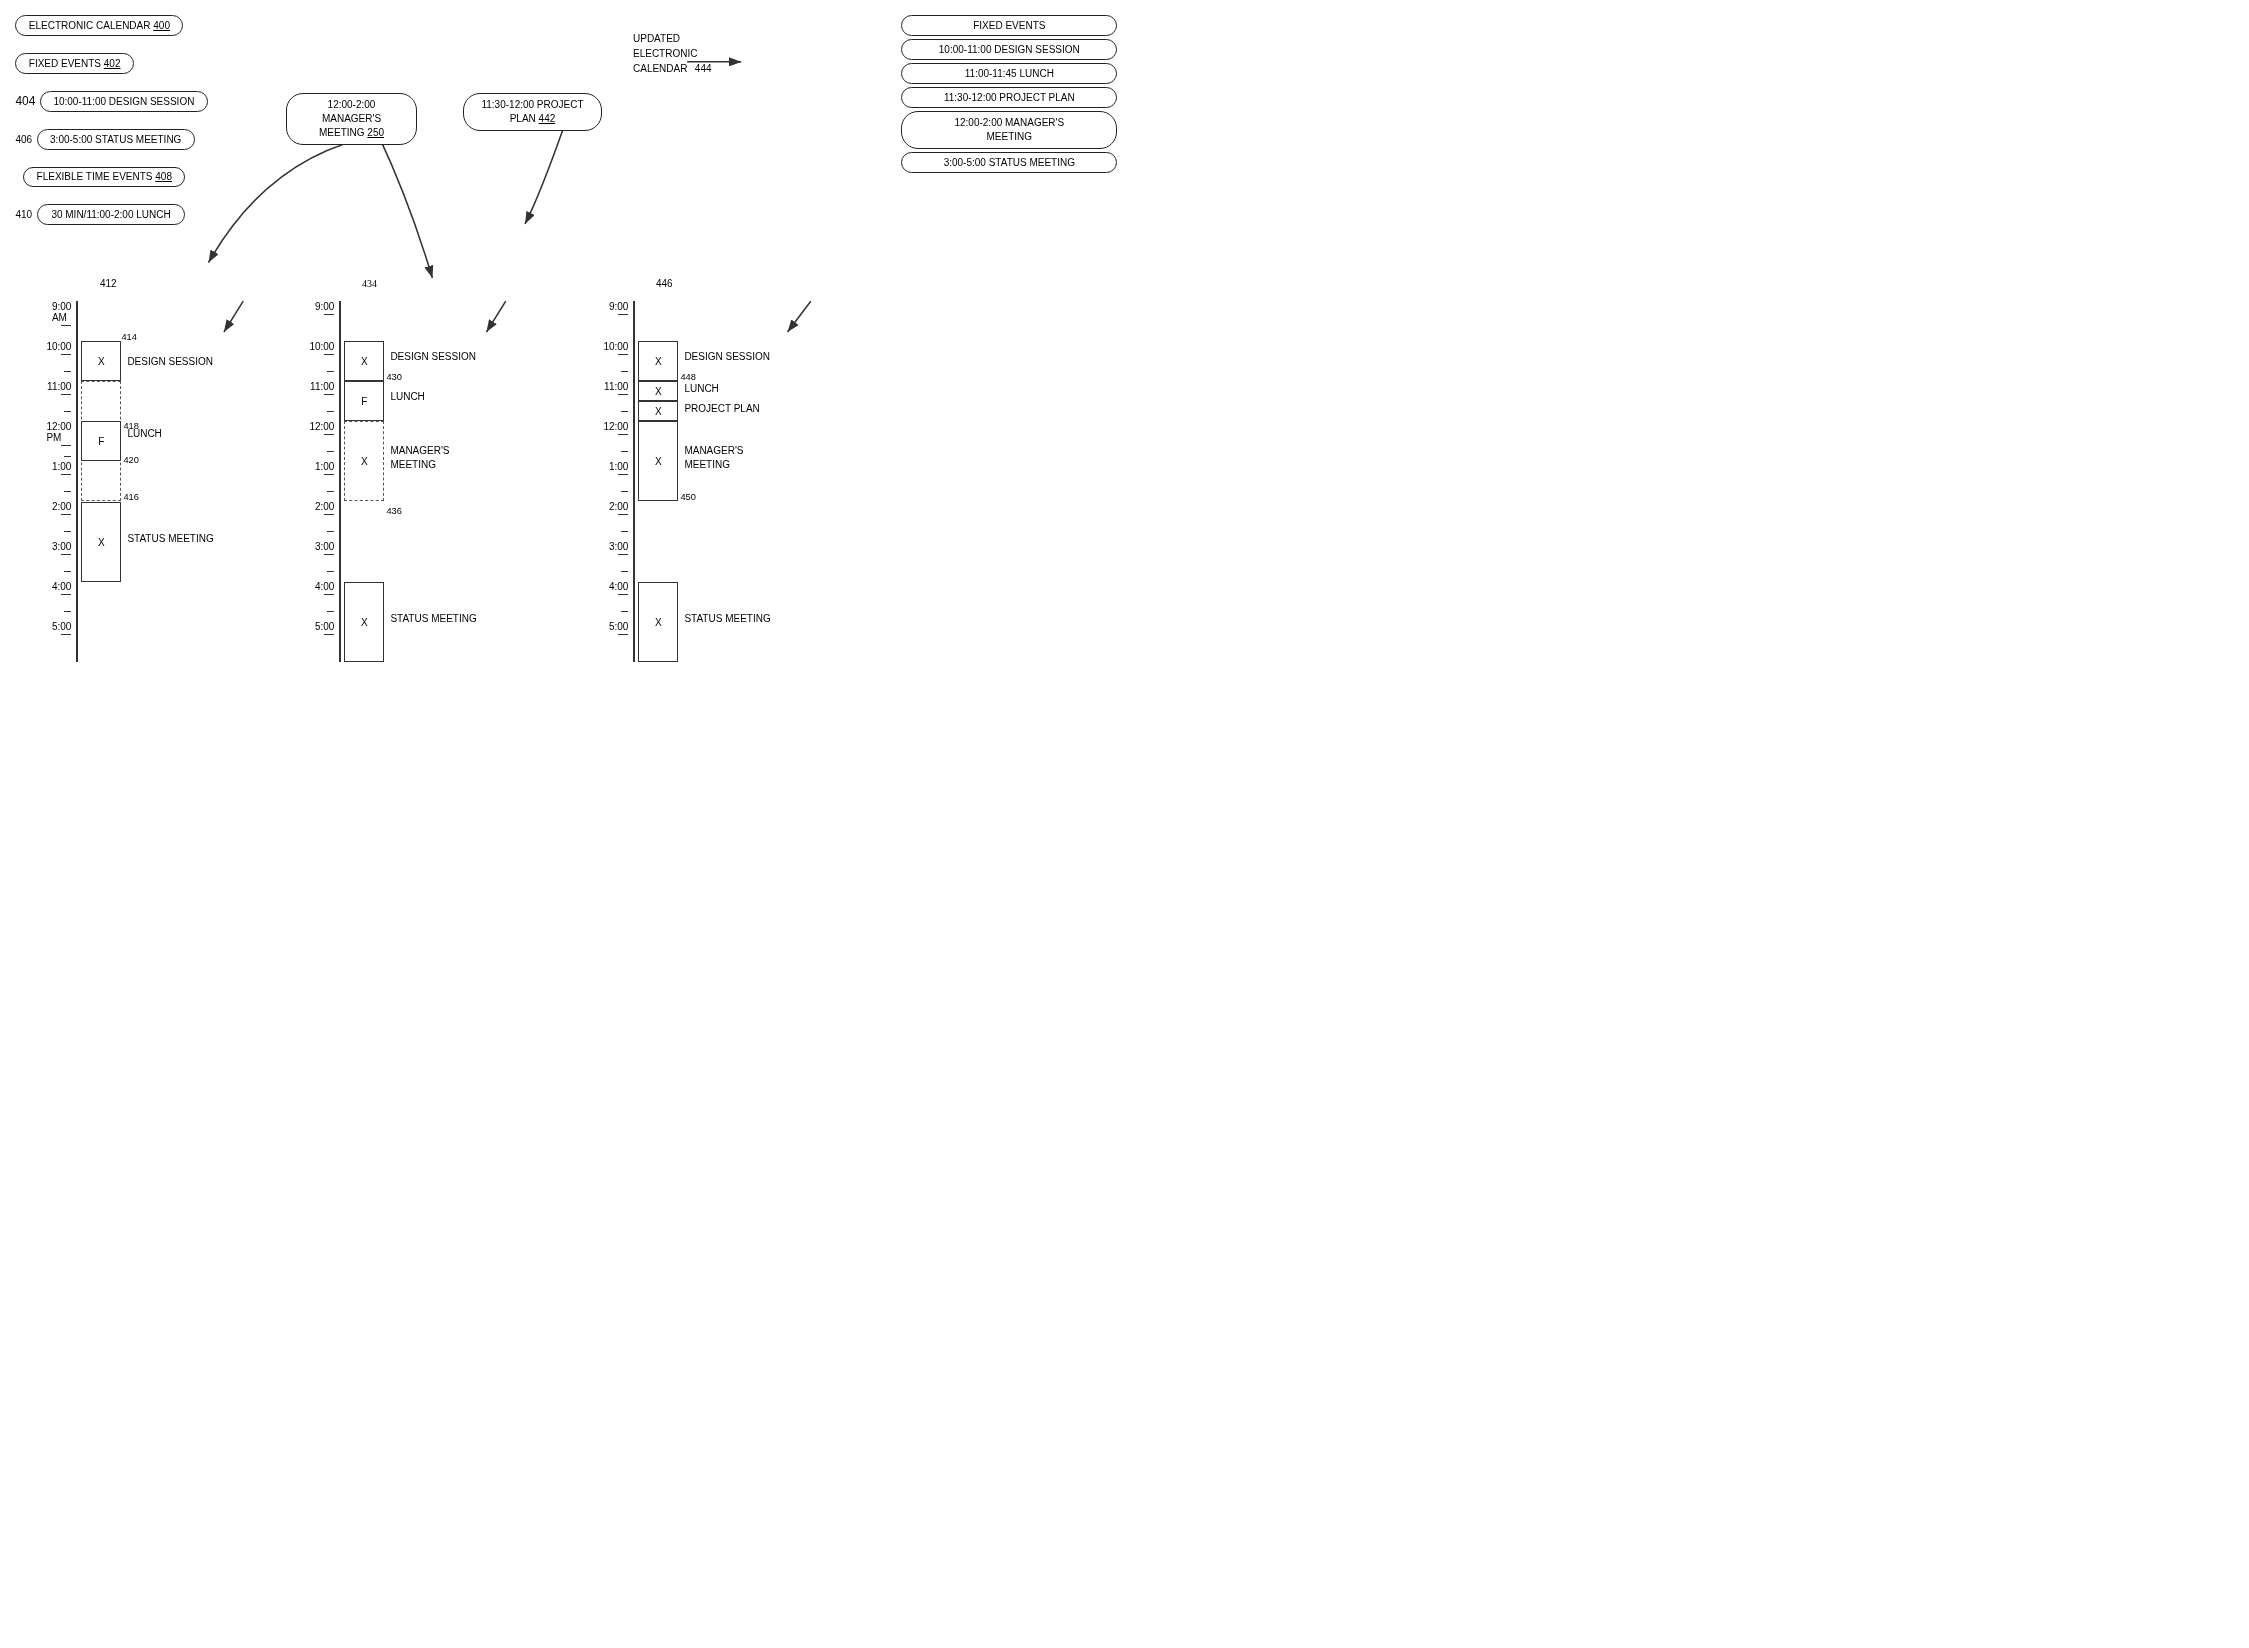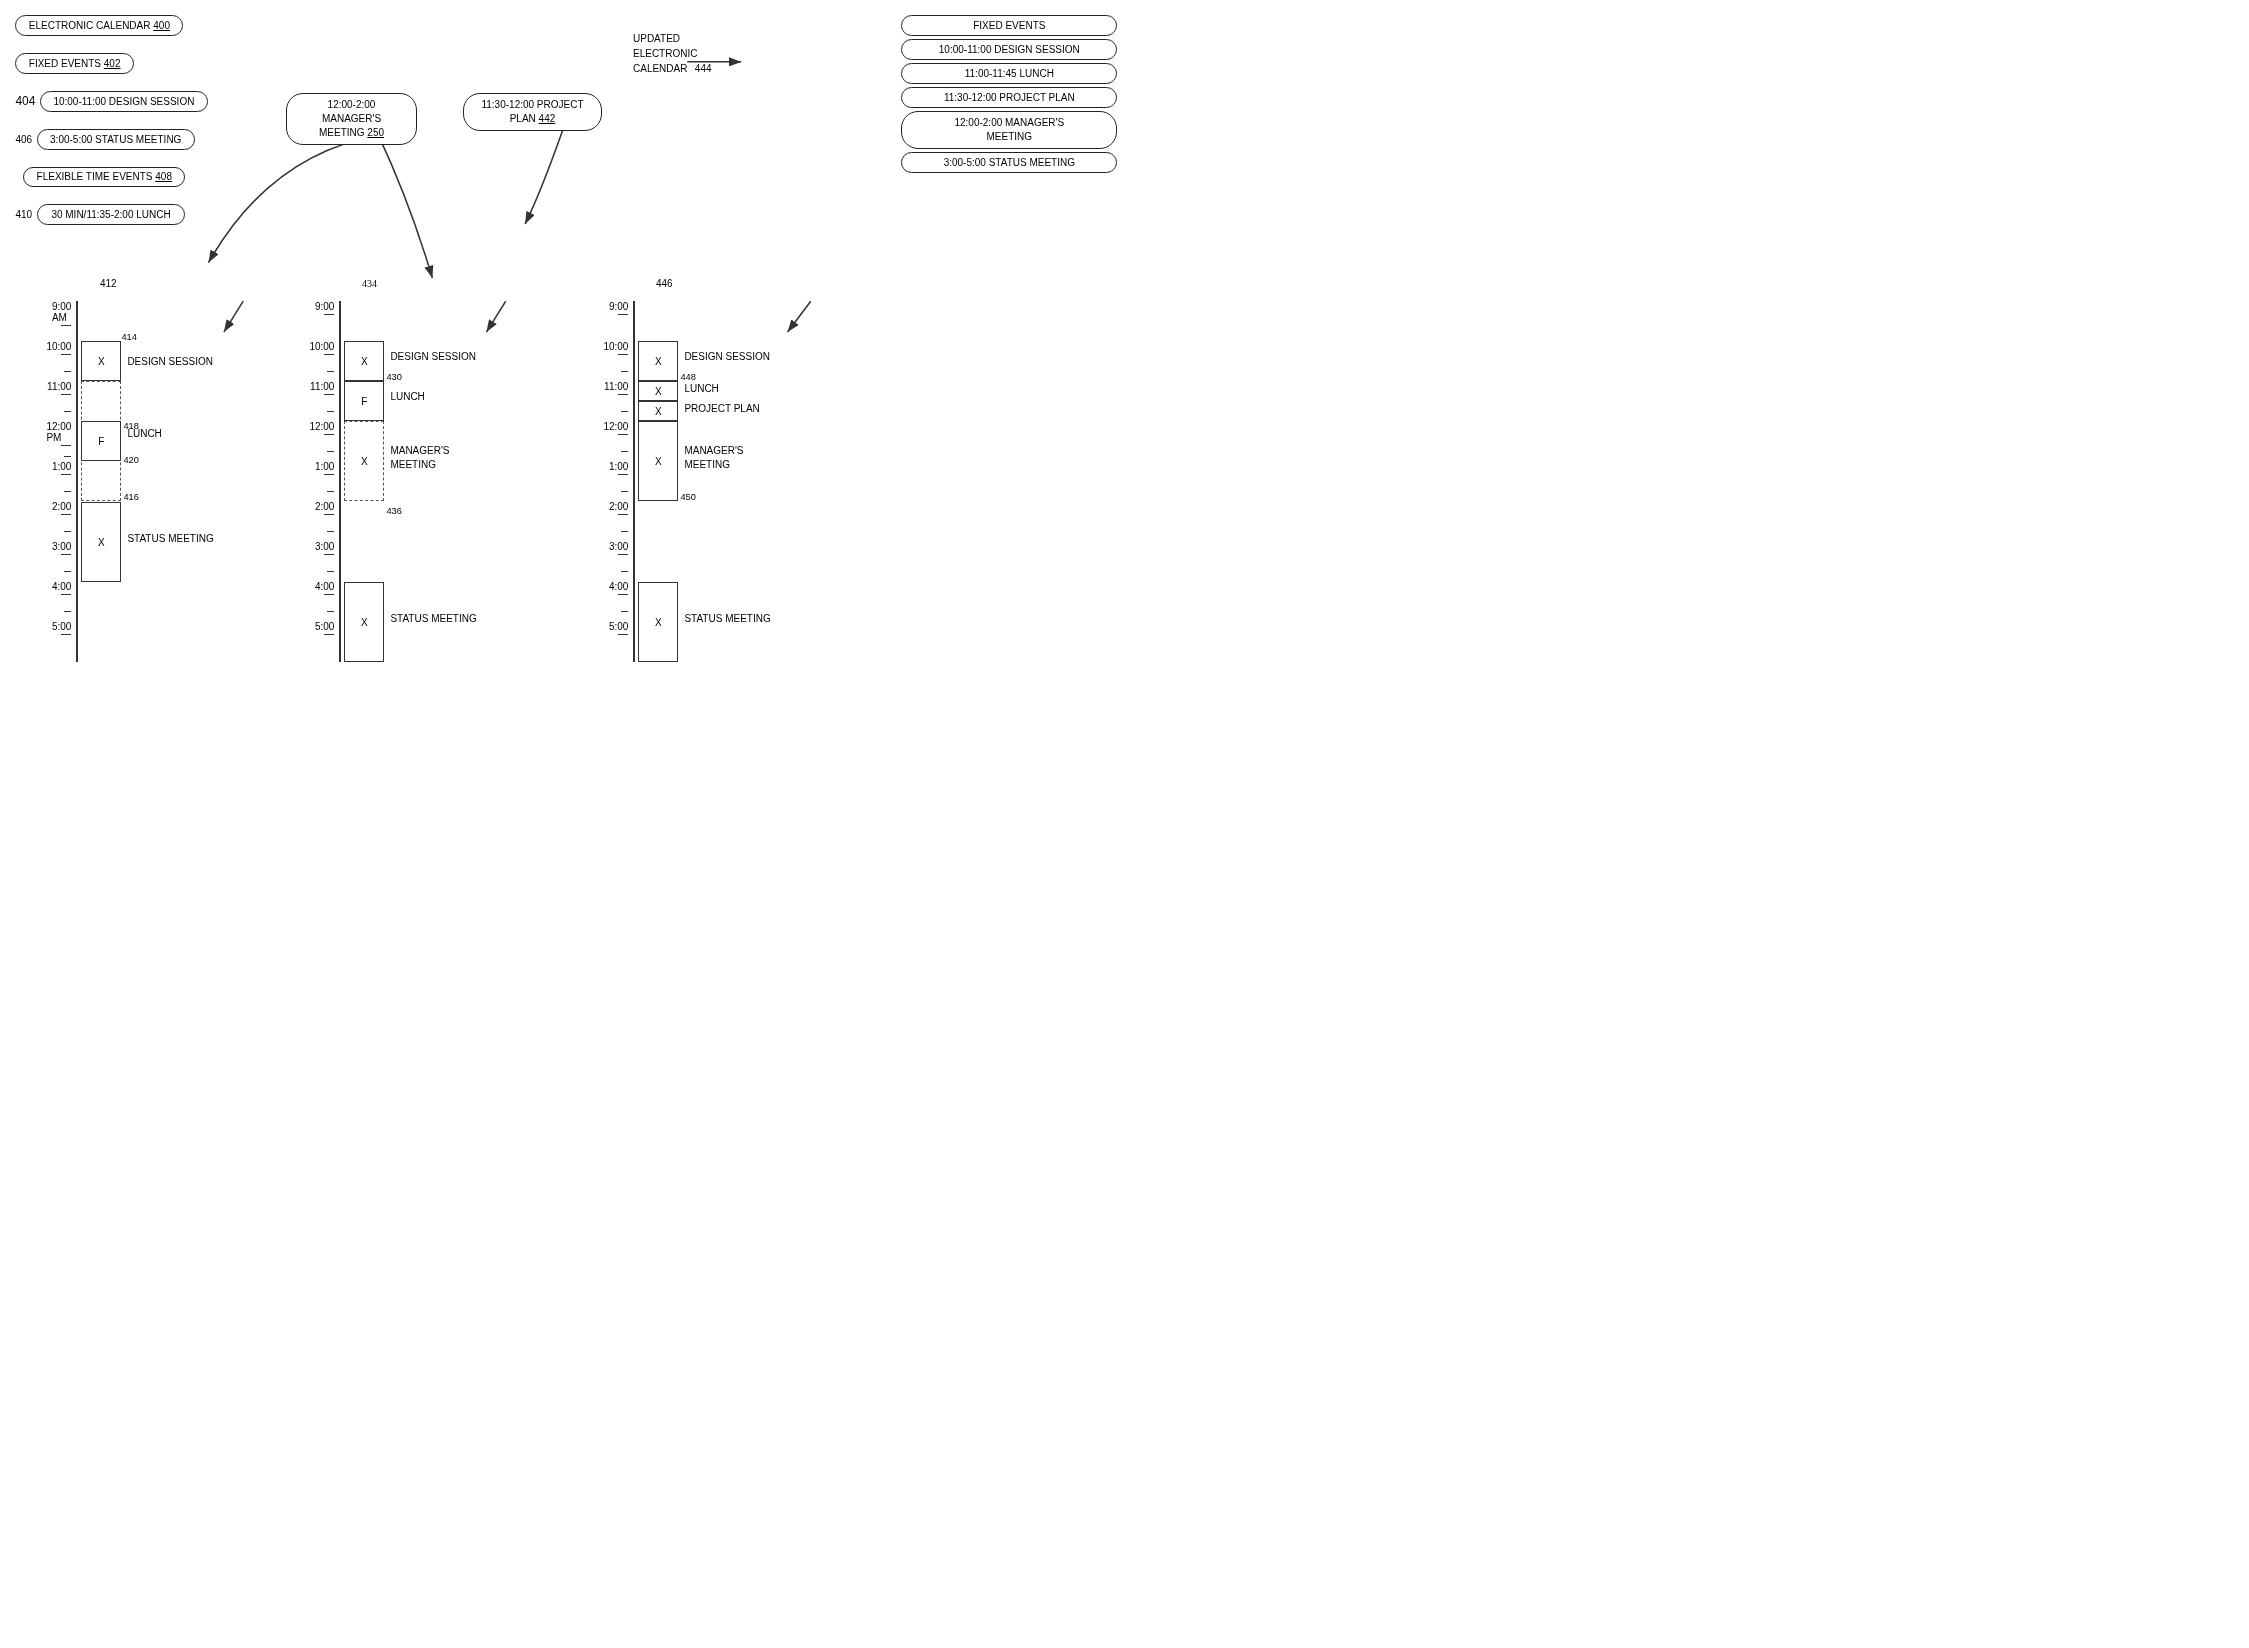--- a/index.html
+++ b/index.html
@@ -116,21 +116,21 @@
     <div style="display:flex; align-items:center; gap:3.1px;justify-content:flex-end;">
       <div class="pill">
         <span>FLEXIBLE TIME EVENTS</span>
         <span class="pill-underline">408</span>
       </div>
     </div>
 
     <div style="display:flex; align-items:center; gap:4.6px;">
       <span style="font-size:10px; white-space:nowrap;">410</span>
       <div class="pill" style="flex:1;">
-        <span>30 MIN/11:35-2:00  LUNCH</span>
+        <span>30 MIN/11:00-2:00  LUNCH</span>
       </div>
     </div>
   </div>
 
   <div style="position:absolute; top: 93px; left: 286px;">
     <div class="pill" style="text-align:center; white-space:normal; width:131px; line-height:1.4;">
       <span>12:00-2:00 MANAGER'S<br>MEETING</span>
       <span class="pill-underline">250</span>
     </div>
   </div>

